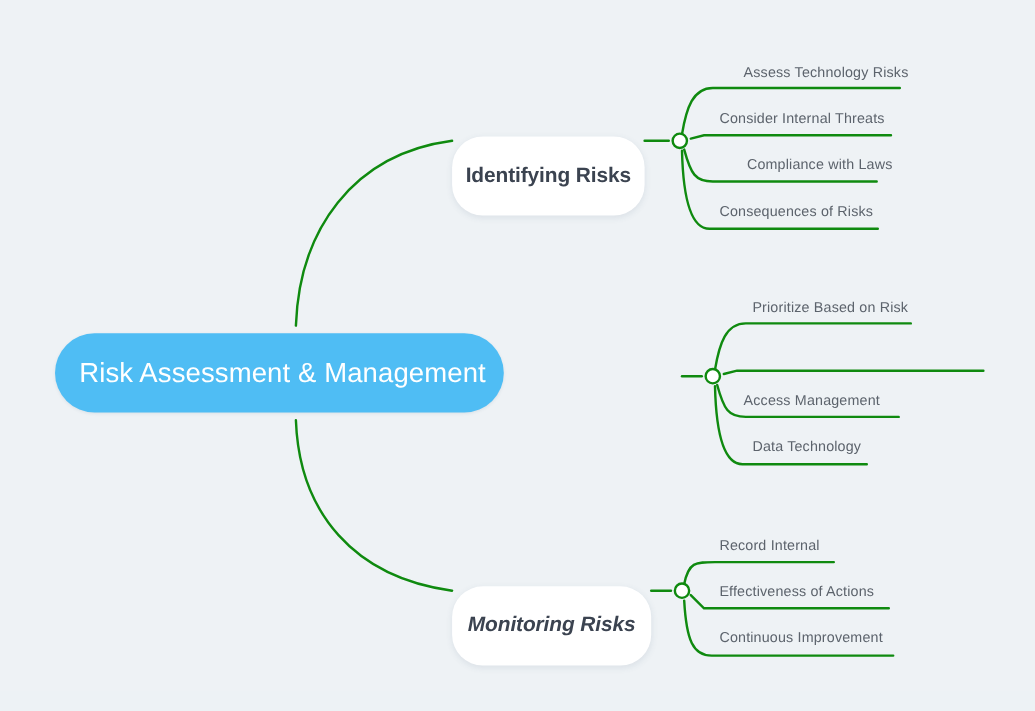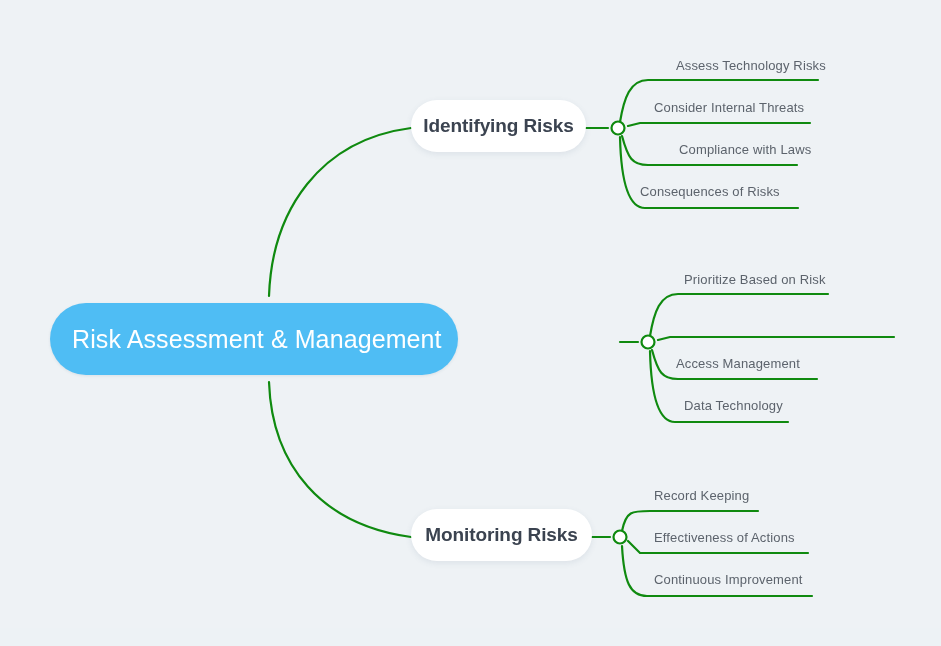--- a/index.html
+++ b/index.html
@@ -38,34 +38,35 @@
     white-space:nowrap;
   }
 
   
   .pill{
     position:absolute;
     background:#ffffff;
     border-radius:28px;
     display:flex;align-items:center;justify-content:center;
     box-shadow:0 2px 6px rgba(60,90,120,.10);
-    height:52px;
+    height:72px;
     box-sizing:border-box;
     padding:0 26px;
+    margin-top:24px;
   }
   .pill span{
     color:#3b4350;
     font-size:19px;
     font-weight:700;
     white-space:nowrap;
     letter-spacing:-.1px;
   }
   #pill-identifying{left:411px;top:100px;width:175px;}
   #pill-resource{left:410px;top:314px;width:210px;}
-  #pill-monitoring{left:411px;top:509px;width:181px;}
+  #pill-monitoring{left:411px;top:509px;width:181px;font-style:italic;}
 
   
   .leaf{
     position:absolute;
     color:#5c636c;
     font-size:13px;
     font-weight:400;
     white-space:nowrap;
     letter-spacing:.15px;
   }
@@ -106,27 +107,27 @@
     </g>
   </svg>
 
   <div class="central">
     <div class="ctitle">Risk Assessment &amp; Management</div>
   </div>
 
   <div class="leaf" style="left:676px;top:58px;">Assess Technology Risks</div>
   <div class="leaf" style="left:654px;top:100px;">Consider Internal Threats</div>
   <div class="leaf" style="left:679px;top:142px;">Compliance with Laws</div>
-  <div class="leaf" style="left:640px;top:184px;text-align:right;">Consequences of Risks</div>
+  <div class="leaf" style="left:654px;top:184px;text-align:right;">Consequences of Risks</div>
 
   <div class="leaf" style="left:684px;top:272px;">Prioritize Based on Risk</div>
   <div class="leaf" style="left:676px;top:356px;">Access Management</div>
   <div class="leaf" style="left:684px;top:398px;">Data Technology</div>
 
-  <div class="leaf" style="left:654px;top:488px;">Record Keeping</div>
+  <div class="leaf" style="left:654px;top:488px;">Record Internal</div>
   <div class="leaf" style="left:654px;top:530px;">Effectiveness of Actions</div>
   <div class="leaf" style="left:654px;top:572px;">Continuous Improvement</div>
 
   <div class="pill" id="pill-identifying">
     <span>Identifying Risks</span>
   </div>
 
 
   <div class="pill" id="pill-monitoring">
     <span>Monitoring Risks</span>

